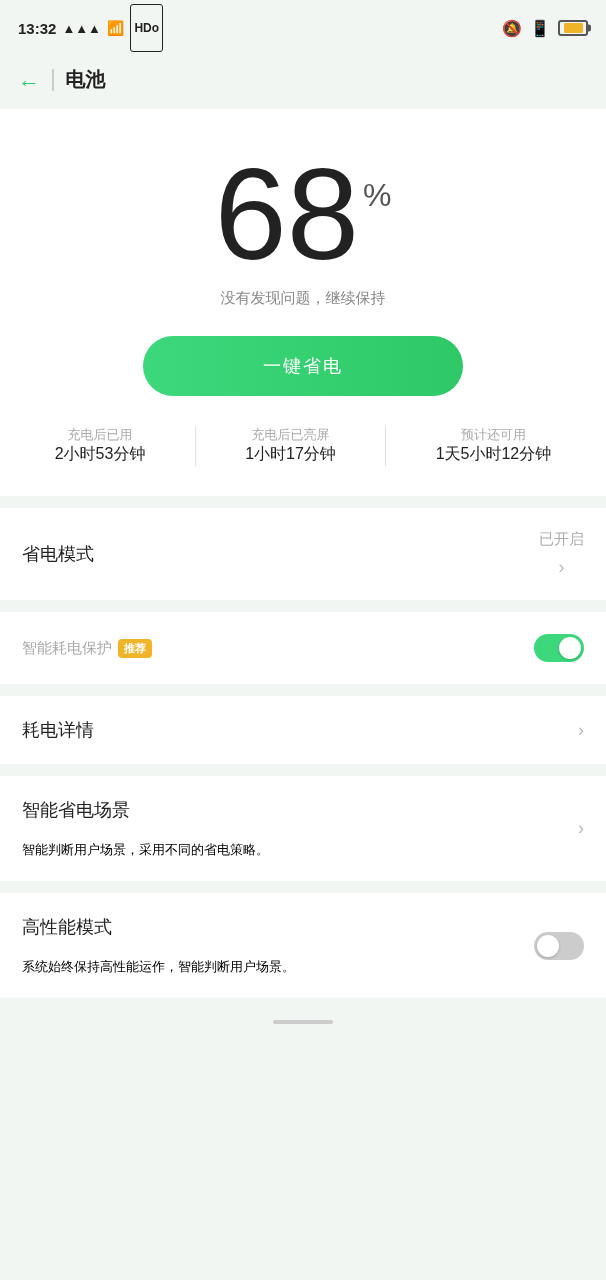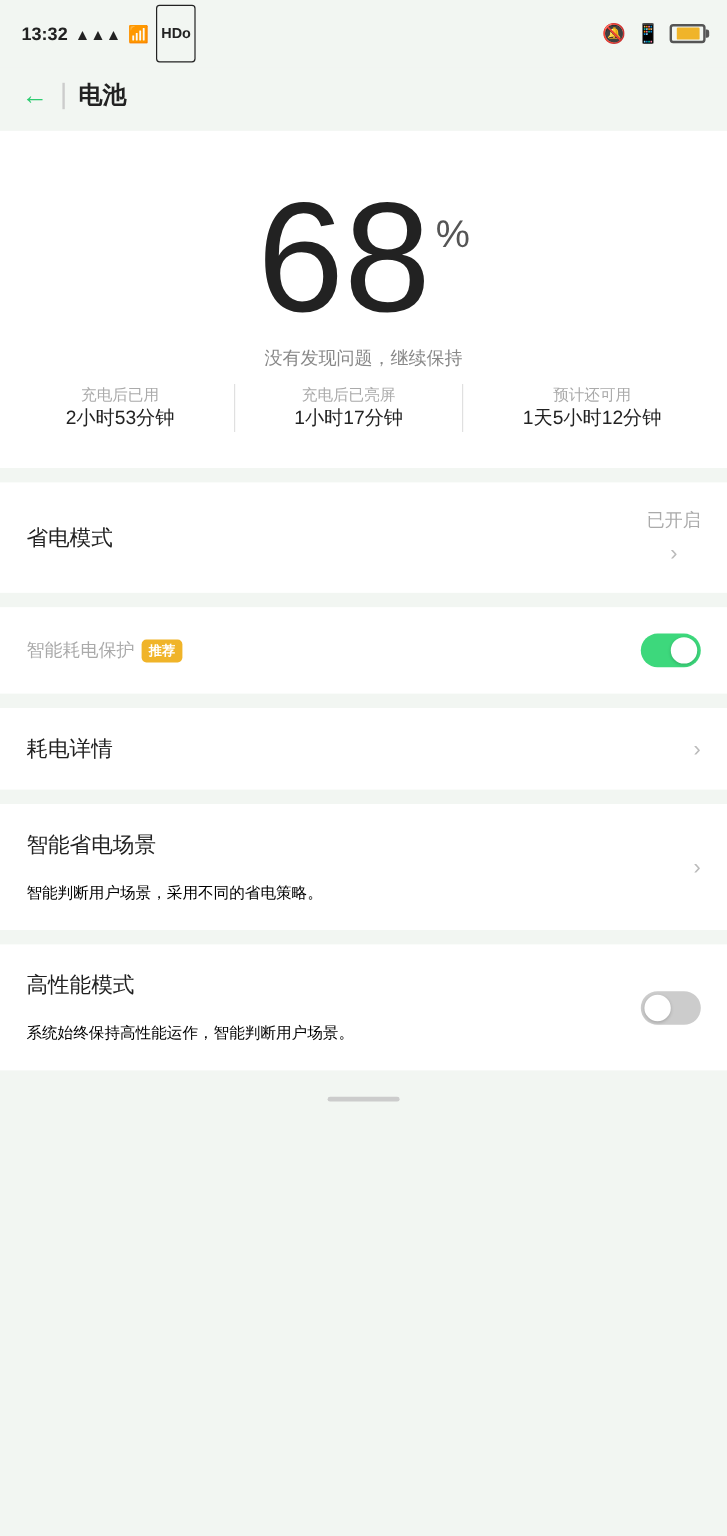--- a/index.html
+++ b/index.html
@@ -131,21 +131,21 @@
       font-size: 32px;
       font-weight: 400;
       color: #555;
       margin-top: 30px;
       margin-left: 4px;
     }
     .battery-status-text {
       font-size: 15px;
       color: #888;
       margin-top: 10px;
-      margin-bottom: 12px;
+      margin-bottom: 28px;
     }
     .one-key-btn {
       background: linear-gradient(90deg, #3dd87c, #2ec866);
       color: #fff;
       border: none;
       border-radius: 40px;
       padding: 18px 0;
       width: 320px;
       font-size: 18px;
       font-weight: 500;
@@ -323,20 +323,21 @@
 </div>
 
 <div class="main">
 
   <div class="battery-section">
     <div class="battery-percentage">
       <span class="pct-number">68</span>
       <span class="pct-symbol">%</span>
     </div>
     <div class="battery-status-text">没有发现问题，继续保持</div>
+    <button class="one-key-btn">一键省电</button>
 
     <div class="stats-row">
       <div class="stat-item">
         <span class="stat-label">充电后已用</span>
         <span class="stat-value">2小时53分钟</span>
       </div>
       <div class="stat-divider"></div>
       <div class="stat-item">
         <span class="stat-label">充电后已亮屏</span>
         <span class="stat-value">1小时17分钟</span>

